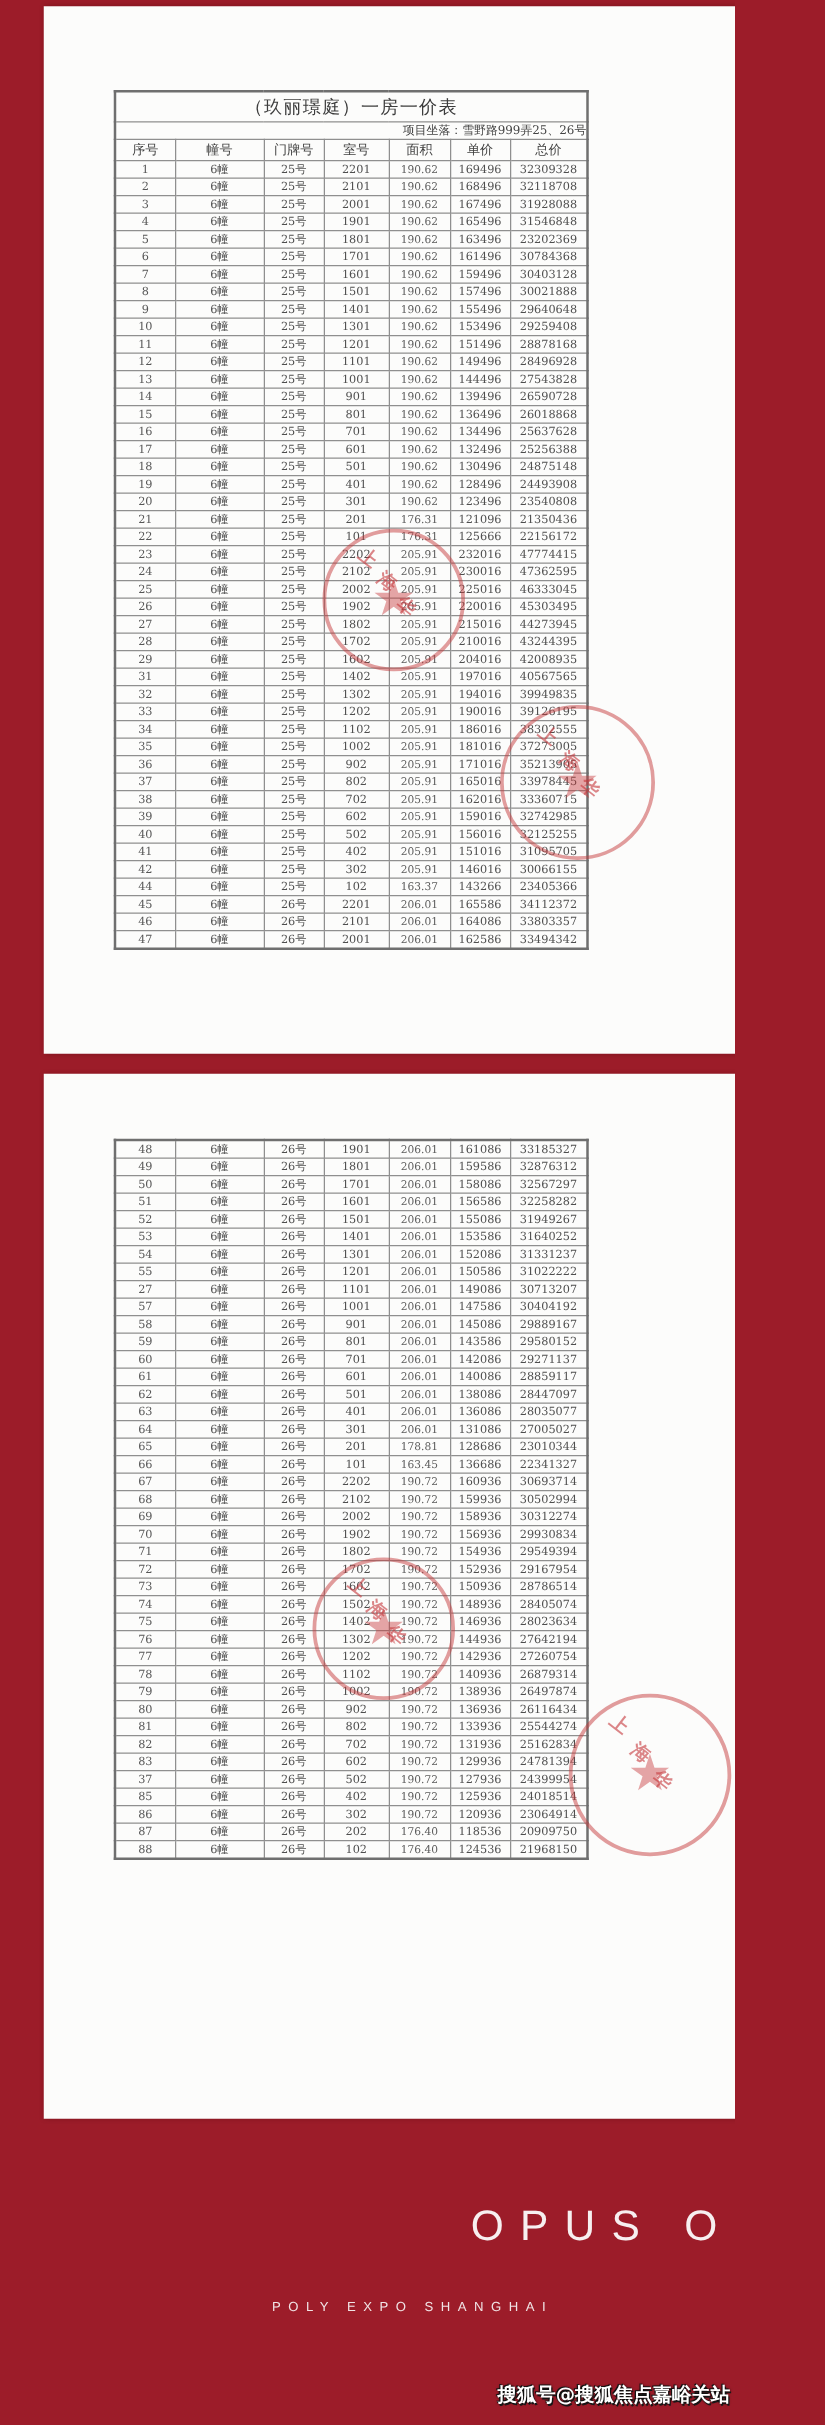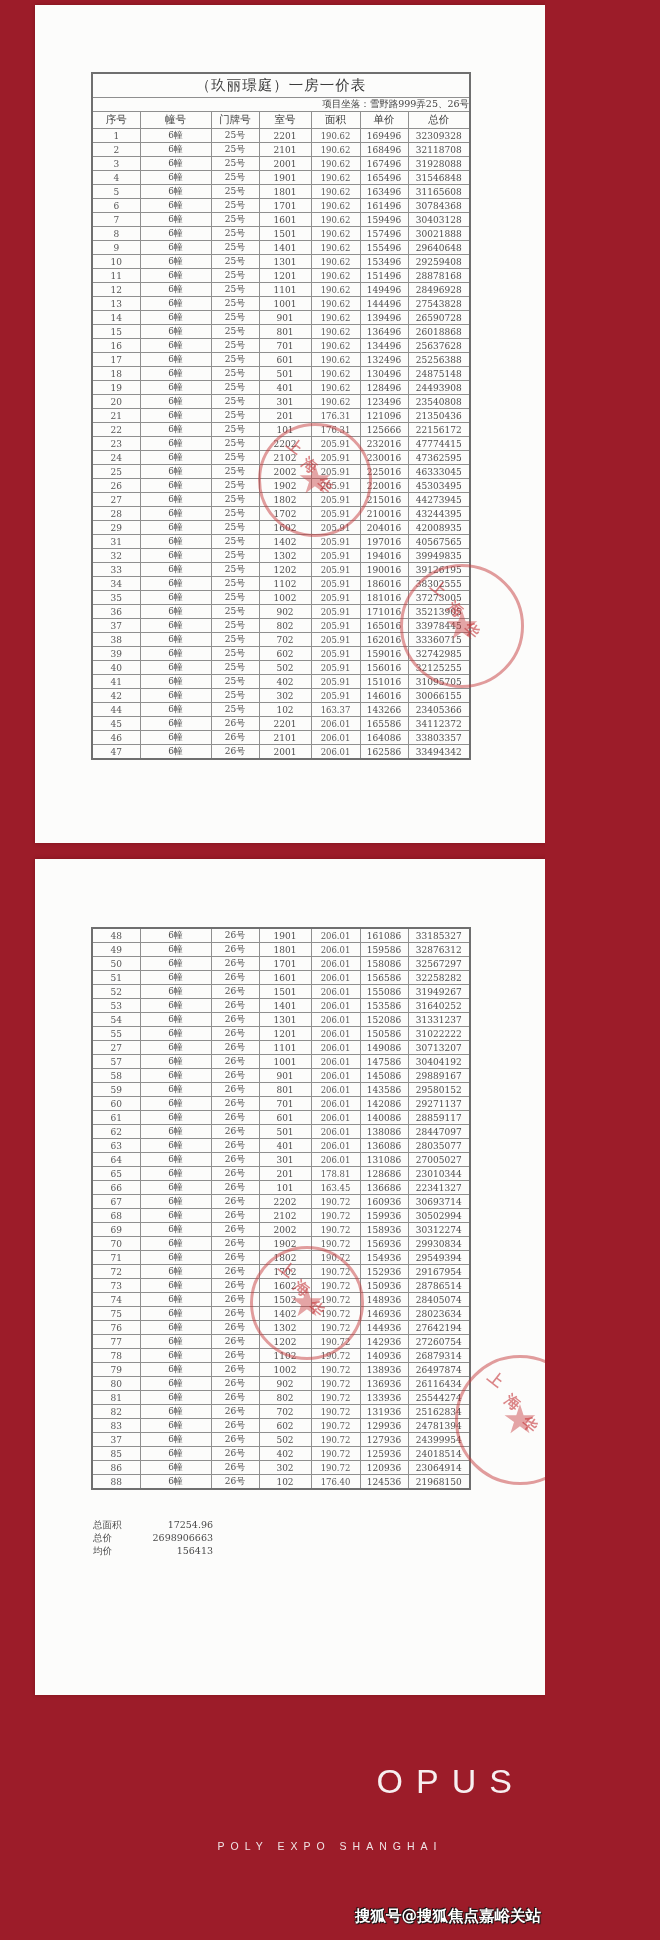--- a/index.html
+++ b/index.html
@@ -1,27 +1,27 @@
 <!DOCTYPE html>
 <html><head>
 <meta charset="utf-8">
 <style>
   html,body{margin:0;padding:0;background:#9c1c29;}
-  .canvas{position:relative;width:545px;height:1940px;background:#9c1c29;overflow:hidden;
+  .canvas{position:relative;width:588px;height:1940px;background:#9c1c29;overflow:hidden;
           font-family:"DejaVu Serif","Liberation Serif",serif;}
   
   .page{position:absolute;left:35px;width:588px;background:#fcfcfb;box-shadow:0 0 4px rgba(60,0,5,.35);}
   .page1{top:5px;height:838px;}
   .page2{top:859px;height:836px;}
 
   
   table.price{position:absolute;left:56px;border-collapse:collapse;table-layout:fixed;width:378px;
               color:#4e4e4e;}
   .page1 table.price{top:67px;}
-  .page2 table.price{top:68px;}
+  .page2 table.price{top:52px;}
   table.price td, table.price th{border:1px solid #8f8f8f;text-align:center;vertical-align:middle;
        font-weight:normal;overflow:hidden;white-space:nowrap;padding:0;}
   table.price{border:2px solid #6f6f6f;}
   tr.title-row td{height:23px;font-size:14.5px;letter-spacing:1px;color:#3c3c3c;}
   tr.loc-row td{height:12px;font-size:9.5px;text-align:right;padding-left:2px;color:#434343;}
   tr.head-row th{height:16px;font-size:10.5px;color:#3f3f3f;}
   tbody.rows td{height:12.3px;font-size:9px;}
   .page2 tbody.rows td{height:12.4px;}
   tbody.rows td:nth-child(5){font-size:8.5px;color:#5c5c5c;}
   tbody.rows td:nth-child(1){color:#565656;}
@@ -128,21 +128,21 @@
             <td>165496</td>
             <td>31546848</td>
           </tr>
           <tr>
             <td>5</td>
             <td>6幢</td>
             <td>25号</td>
             <td>1801</td>
             <td>190.62</td>
             <td>163496</td>
-            <td>31165608</td>
+            <td>23202369</td>
           </tr>
           <tr>
             <td>6</td>
             <td>6幢</td>
             <td>25号</td>
             <td>1701</td>
             <td>190.62</td>
             <td>161496</td>
             <td>30784368</td>
           </tr>
@@ -858,45 +858,40 @@
           <tr>
             <td>86</td>
             <td>6幢</td>
             <td>26号</td>
             <td>302</td>
             <td>190.72</td>
             <td>120936</td>
             <td>23064914</td>
           </tr>
           <tr>
+            <td>87</td>
+            <td>6幢</td>
+            <td>26号</td>
+            <td>202</td>
+            <td>176.40</td>
+            <td>118536</td>
+            <td>20909750</td>
+          </tr>
+          <tr>
             <td>88</td>
             <td>6幢</td>
             <td>26号</td>
             <td>102</td>
             <td>176.40</td>
             <td>124536</td>
             <td>21968150</td>
           </tr>
         </tbody>
     </table>
 
-    <div class="summary">
-      <div class="sum-row">
-        <span class="sum-label">总面积</span>
-        <span class="sum-value">17254.96</span>
-      </div>
-      <div class="sum-row">
-        <span class="sum-label">总价</span>
-        <span class="sum-value">2698906663</span>
-      </div>
-      <div class="sum-row">
-        <span class="sum-label">均价</span>
-        <span class="sum-value">156413</span>
-      </div>
-    </div>
   </div>
 
   <div class="seal seal-1">
     <span class="seal-star">★</span>
     <span class="seal-ch c0">上</span>
     <span class="seal-ch c1">海</span>
     <span class="seal-ch c2">华</span>
   </div>
   <div class="seal seal-2">
     <span class="seal-star">★</span>

